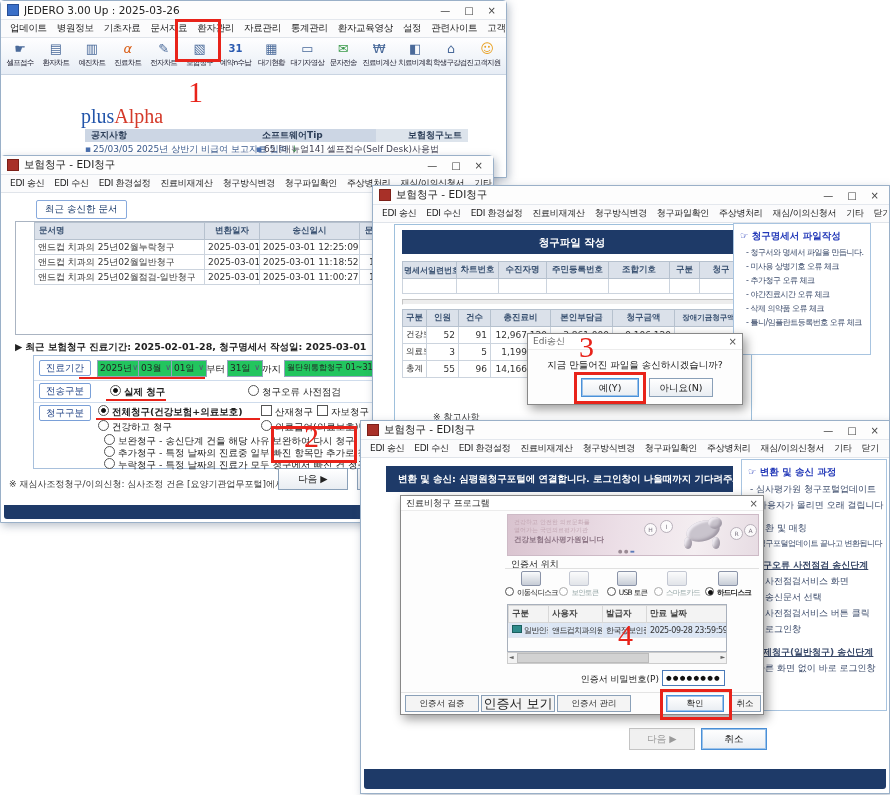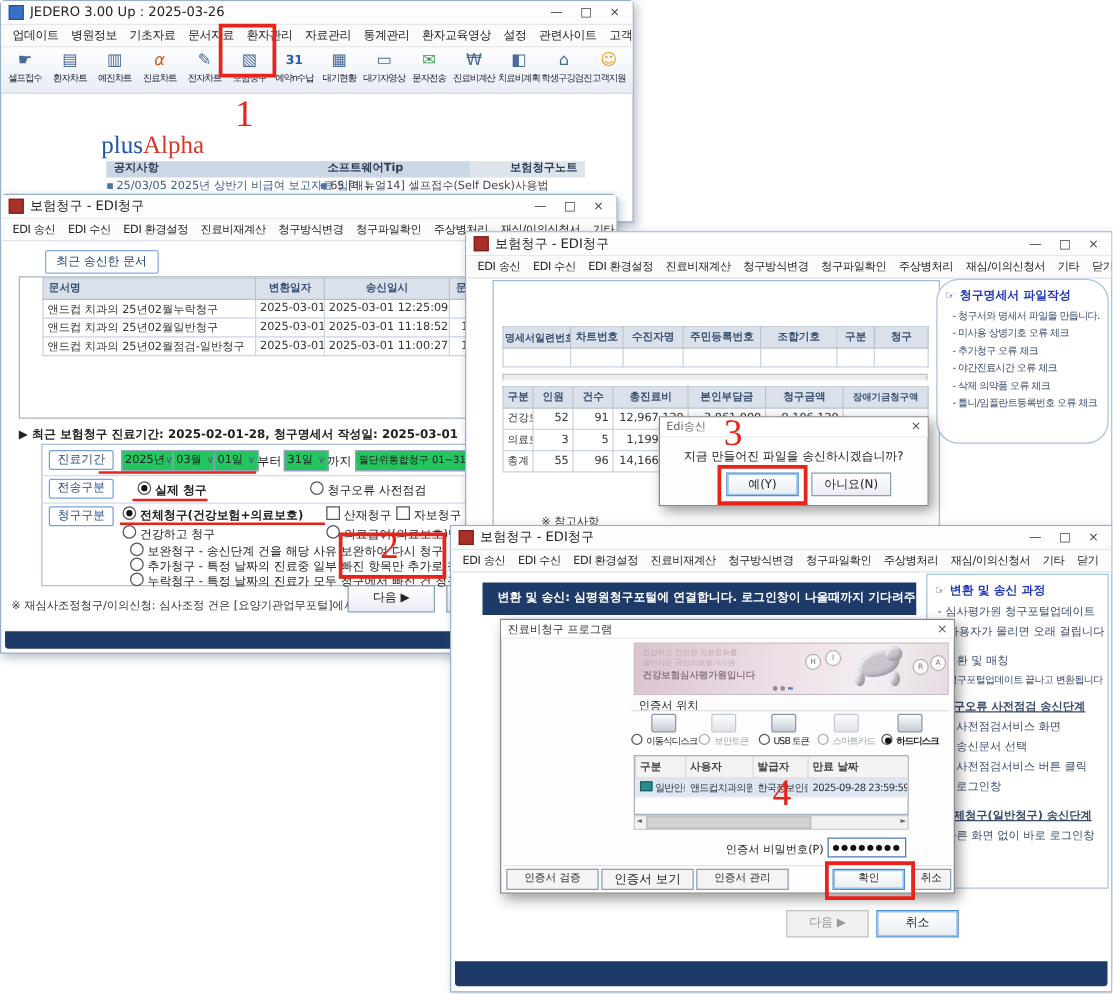--- a/index.html
+++ b/index.html
@@ -305,20 +305,21 @@
         <span class="mi">진료비재계산</span>
         <span class="mi">청구방식변경</span>
         <span class="mi">청구파일확인</span>
         <span class="mi">주상병처리</span>
         <span class="mi">재심/이의신청서</span>
         <span class="mi">기타</span>
         <span class="mi">닫기</span>
       </div>
     <div style="position:absolute;left:0;top:35px;right:0;bottom:0;">
       <div class="panelbox" style="left:21px;top:3px;width:356px;height:540px;border-color:#9ec0dc;">
+        <div class="navy" style="position:absolute;left:7px;top:5px;width:340px;height:24px;color:#fff;font-size:10.5px;font-weight:bold;text-align:center;line-height:24px;">청구파일 작성</div>
         <div style="position:absolute;left:7px;top:36px;width:340px;">
           <table class="grid">
             <colgroup>
                 <col style="width:54px">
                 <col style="width:42px">
                 <col style="width:48px">
                 <col style="width:62px">
                 <col style="width:61px">
                 <col style="width:30px">
                 <col style="width:43px">
@@ -401,21 +402,21 @@
         <div style="position:absolute;left:52px;top:200px;font-size:9px;color:#333;white-space:nowrap;">
           <span>총내원일수 :</span> <span>96일</span>
           <span style="position:absolute;left:116px;white-space:nowrap;"><span>일당 진료비 :</span> <span>147,573원</span></span>
         </div>
         <div style="position:absolute;left:52px;top:214px;font-size:9px;color:#333;white-space:nowrap;">
           <span>총진료기간 :</span> <span>96일</span>
           <span style="position:absolute;left:116px;white-space:nowrap;"><span>건당 진료비 :</span> <span>147,568원</span></span>
           <span style="position:absolute;left:236px;white-space:nowrap;"><span>1인당 내원일 :</span> <span>1.75</span></span>
         </div>
       </div>
-      <div class="sideb" style="left:376px;top:2px;width:136px;height:130px;border-radius:18px;">
+      <div class="sideb" style="left:360px;top:2px;width:136px;height:130px;">
         <div class="st">☞ 청구명세서 파일작성</div>
         <div style="font-size:8px;letter-spacing:-0.5px;">
             <span class="si" style="display: block;">- 청구서와 명세서 파일을 만듭니다.</span>
             <span class="si" style="display: block;">- 미사용 상병기호 오류 체크</span>
             <span class="si" style="display: block;">- 추가청구 오류 체크</span>
             <span class="si" style="display: block;">- 야간진료시간 오류 체크</span>
             <span class="si" style="display: block;">- 삭제 의약품 오류 체크</span>
             <span class="si" style="display: block;">- 틀니/임플란트등록번호 오류 체크</span>
           </div>
       </div>
@@ -548,21 +549,21 @@
       <span style="position:absolute;left:1px;">◄</span>
       <span style="position:absolute;left:9px;top:0;width:130px;height:8px;background:#d2d2d2;border:1px solid #bbb;"></span>
       <span style="position:absolute;right:1px;">►</span>
     </div>
     <div style="position:absolute;left:0;top:174px;width:100%;height:18px;">
       <span style="position:absolute;right:104px;top:3px;font-size:9px;color:#222;">인증서 비밀번호(P)</span>
       <span style="position:absolute;right:38px;top:0;width:58px;height:14px;border:1px solid #4a7ab8;background:#fff;font-size:6.5px;letter-spacing:1.2px;line-height:14px;padding-left:3px;color:#111;overflow:hidden;">●●●●●●●●</span>
     </div>
     <div style="position:absolute;left:0;top:196px;width:100%;height:18px;border-top:1px solid #e4e4e4;">
       <span class="wbtn" style="left:4px;top:2px;width:72px;height:15px;line-height:15px;font-size:8.5px;background:#f4f4f4;">인증서 검증</span>
-      <span class="wbtn" style="left:80px;top:2px;width:72px;height:15px;line-height:15px;font-size:10px;background:#f4f4f4;">인증서 보기</span>
+      <span class="wbtn" style="left:80px;top:2px;width:72px;height:15px;line-height:15px;font-size:13px;background:#f4f4f4;">인증서 보기</span>
       <span class="wbtn" style="left:156px;top:2px;width:72px;height:15px;line-height:15px;font-size:8.5px;background:#f4f4f4;">인증서 관리</span>
       <span class="wbtn focus" style="left:265px;top:2px;width:56px;height:15px;line-height:15px;font-size:8.5px;">확인</span>
       <span class="wbtn" style="left:328px;top:2px;width:30px;height:15px;line-height:15px;font-size:8.5px;background:#f4f4f4;">취소</span>
     </div>
   </div>
 
   <div class="redbox" style="left:175px;top:19px;width:40px;height:37px;"></div>
   <div class="rednum" style="left:188px;top:75px;">1</div>
   <div class="redbox" style="left:271px;top:426px;width:80px;height:31px;"></div>
   <div class="rednum" style="left:304px;top:420px;">2</div>

